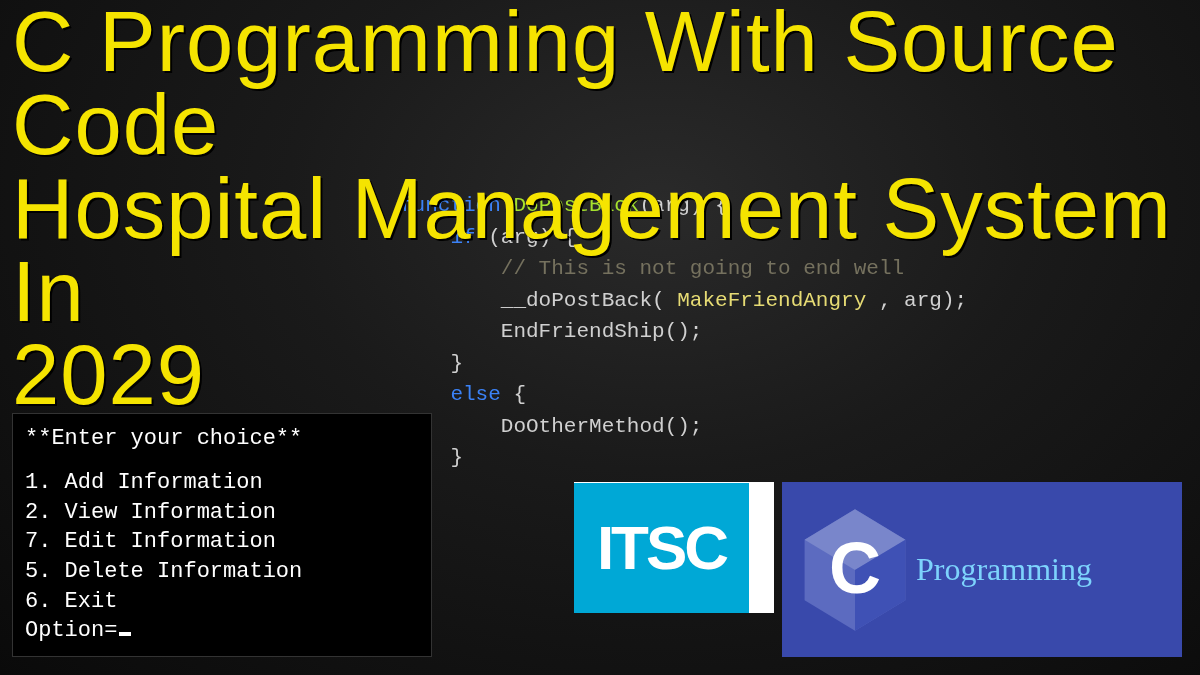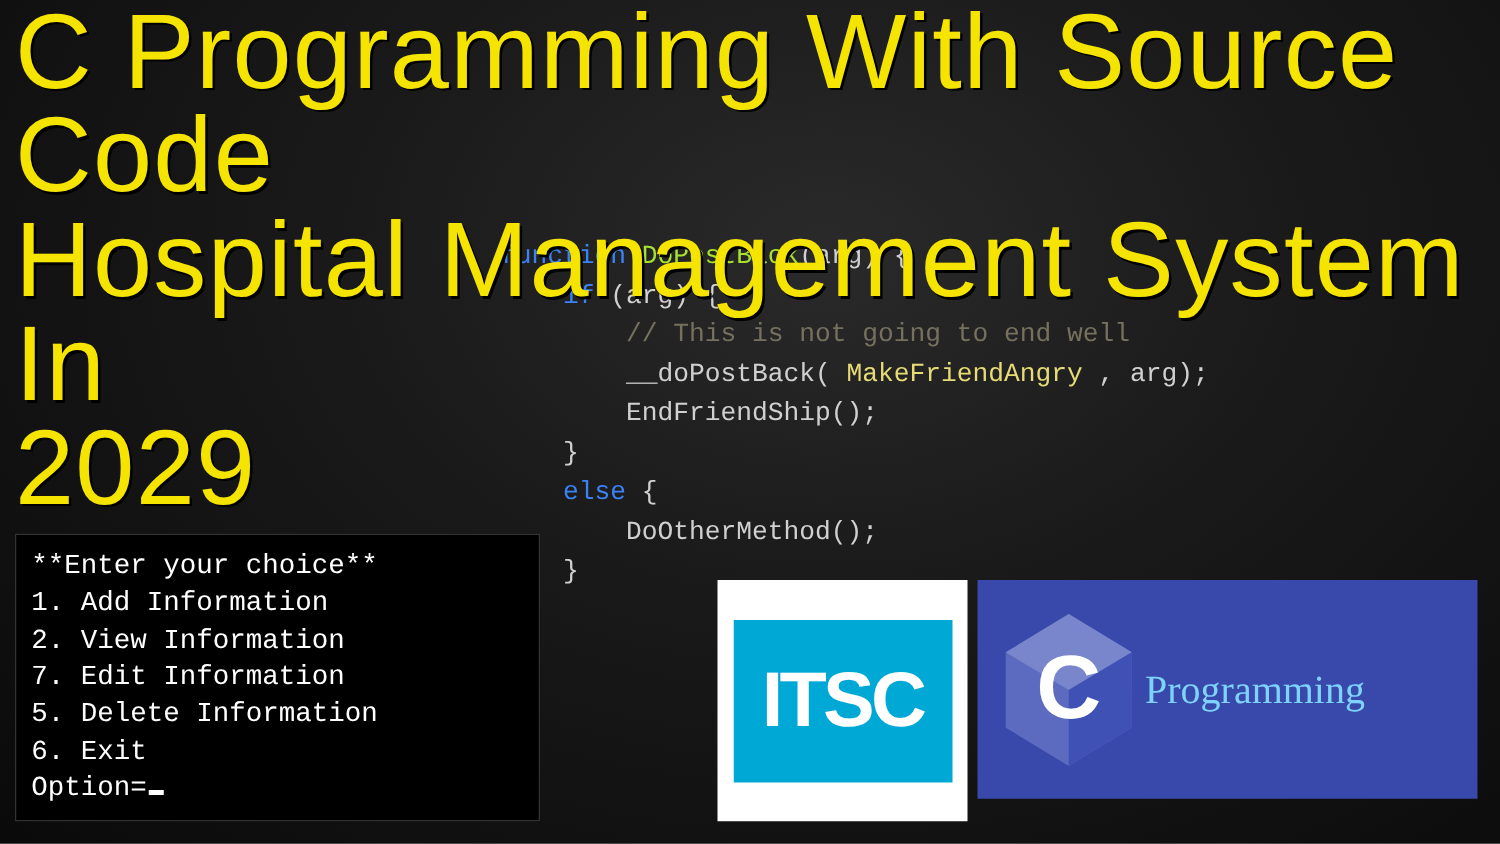--- a/index.html
+++ b/index.html
@@ -46,45 +46,45 @@
   width: 420px;
   background: #000;
   border: 1px solid #333;
   padding: 10px 12px;
   font-family: 'Courier New', monospace;
   font-size: 22px;
   line-height: 1.35;
   color: #fff;
   z-index: 5;
 }
-.terminal .title { }
+.terminal .title { margin-bottom: 14px; }
 .terminal .opt { margin-top: 0; }
 .cursor {
   display: inline-block;
   width: 12px;
   height: 4px;
   background: #fff;
   vertical-align: baseline;
   margin-left: 2px;
 }
 .logo-row {
   position: absolute;
   bottom: 18px;
   right: 18px;
   display: flex;
   gap: 8px;
   z-index: 5;
 }
 .itsc {
   width: 200px;
-  height: 193px;
+  height: 131px;
   background: #fff;
   display: flex;
   align-items: center;
-  justify-content: center;
+  justify-content: flex-start;
 }
 .itsc-inner {
   width: 175px;
   height: 130px;
   background: #00a8d6;
   display: flex;
   align-items: center;
   justify-content: center;
   font-family: 'Arial Black', sans-serif;
   font-weight: 900;

